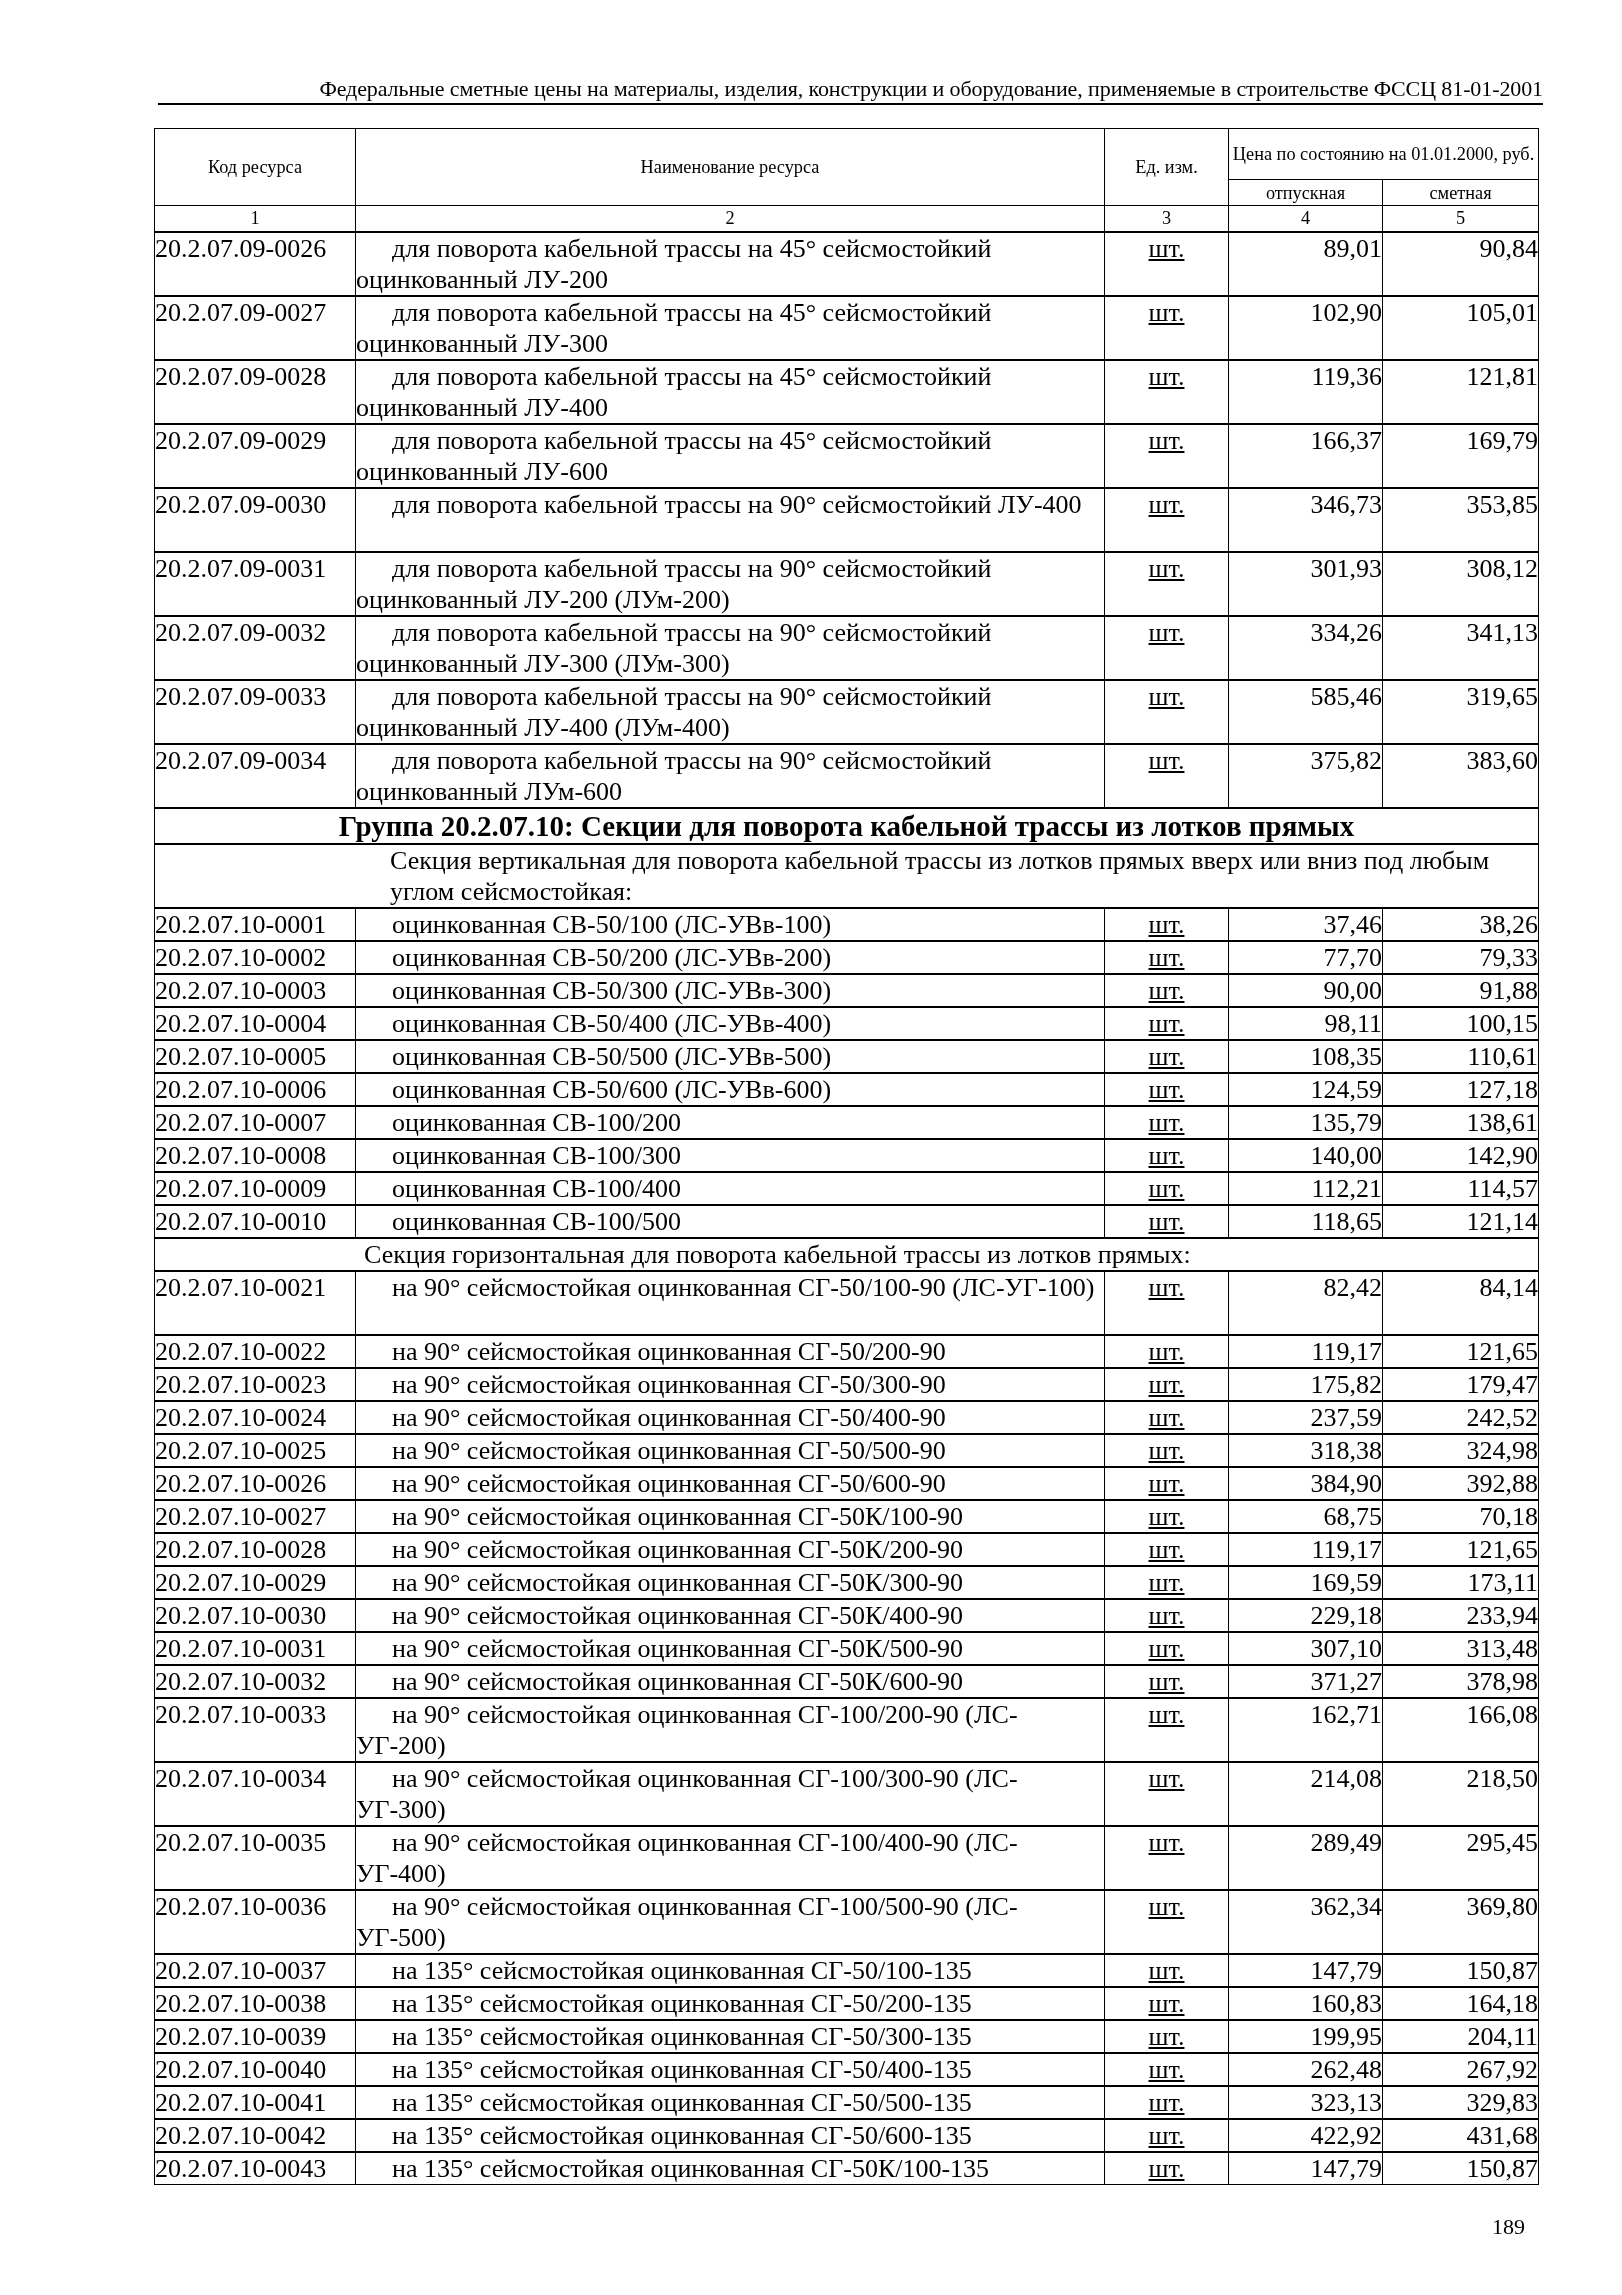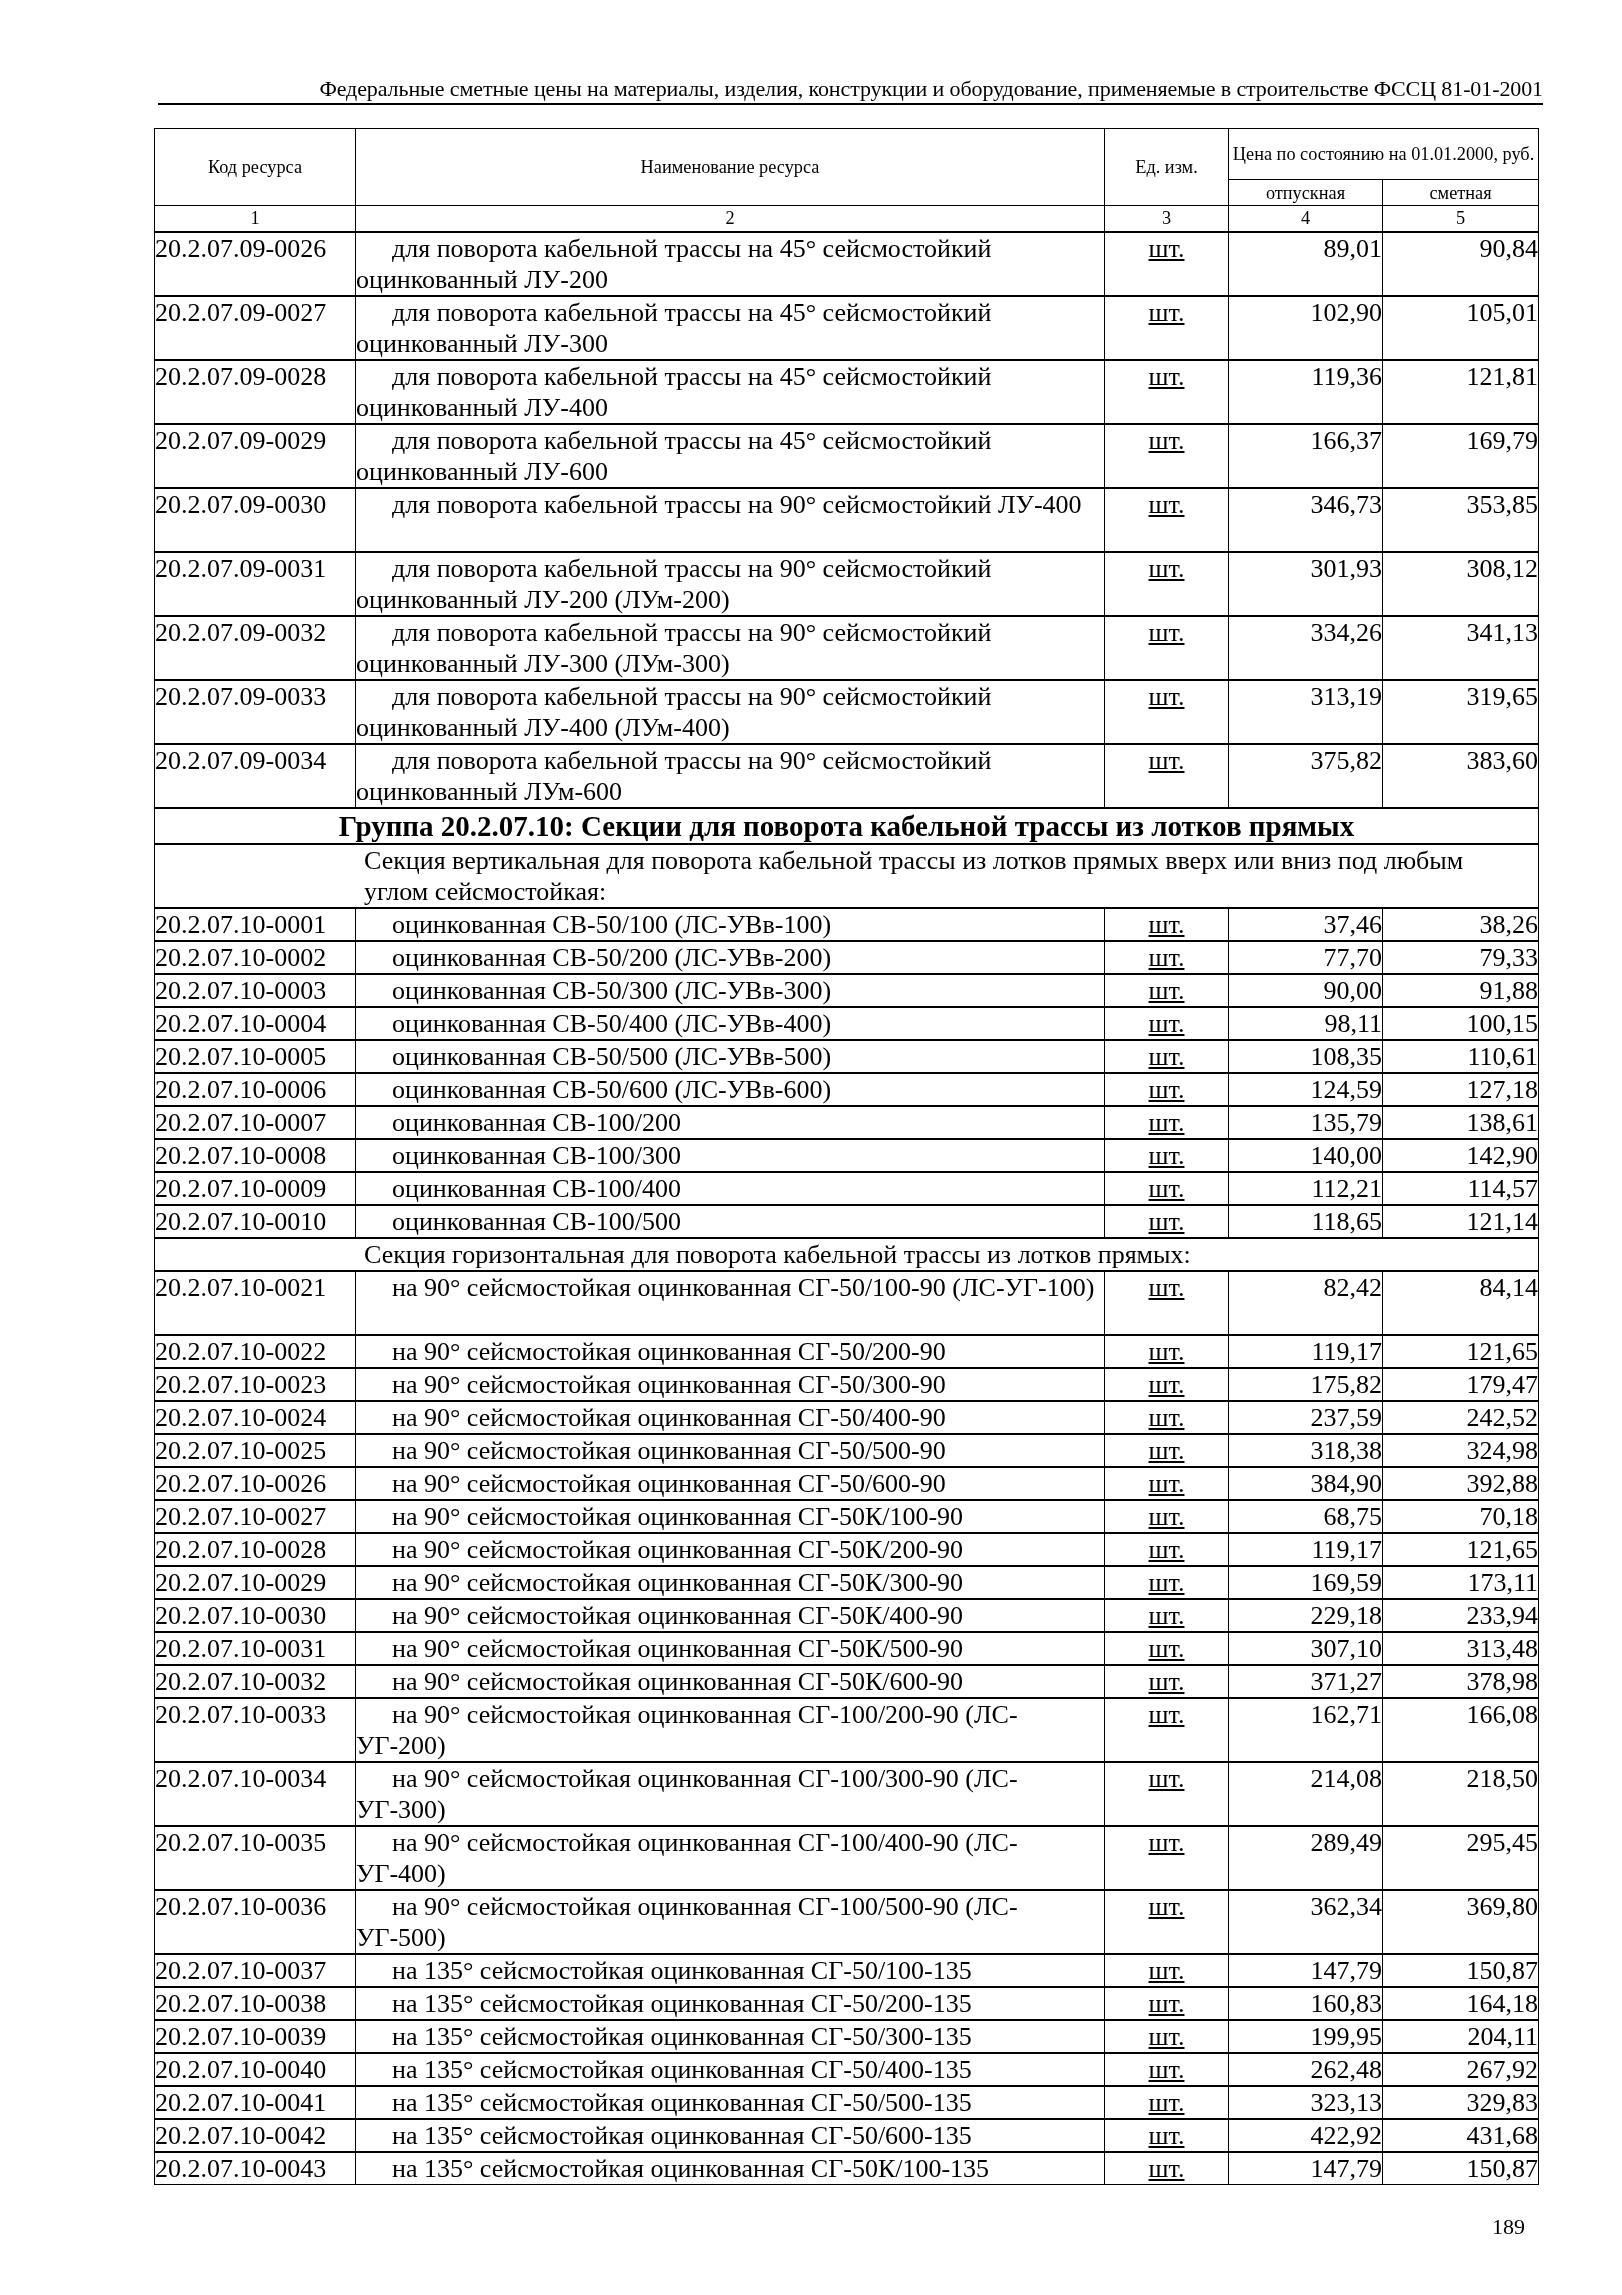--- a/index.html
+++ b/index.html
@@ -26,21 +26,21 @@
   tr.item.double td { height: 62px; }
   td.code { padding-left: 5.2px; white-space: nowrap; margin-top: 44px; }
   td.desc { padding-left: 7.9px; padding-right: 5.2px; }
   td.desc .indent { display: inline-block; width: 36px; }
   td.unit { text-align: center; text-decoration: underline; }
   td.num { text-align: right; padding-right: 7.9px; }
   tr.group td { font-size: 29px; font-weight: bold; text-align: center; height: 34px;
          line-height: 34px; border-top-width: 2px; margin-left: 48px; }
   tr.section td { font-size: 26px; line-height: 31px; border-top-width: 2px; vertical-align: top; }
   tr.section td .sec-text { padding-left: 209px; padding-right: 6.5px; display: block; }
-  tr.section.double td { height: 62px; }
+  tr.section.double td { height: 62px; padding-left: 26px; }
   tr.section.single td { height: 30px; }
   .page-number { position: absolute; left: 1492px; top: 2212px; width: 46px; text-align: left;
          font-size: 22px; line-height: 29px; }
 </style>
 </head>
 <body>
 
 <div class="running-head">Федеральные сметные цены на материалы, изделия, конструкции и оборудование, применяемые в строительстве ФССЦ 81-01-2001</div>
 <div class="head-rule"></div>
 
@@ -118,21 +118,21 @@
         <td class="code">20.2.07.09-0032</td>
         <td class="desc"><span class="indent"></span><span>для поворота кабельной трассы на 90° сейсмостойкий оцинкованный ЛУ-300 (ЛУм-300)</span></td>
         <td class="unit">шт.</td>
         <td class="num">334,26</td>
         <td class="num">341,13</td>
       </tr>
       <tr class="item double">
         <td class="code">20.2.07.09-0033</td>
         <td class="desc"><span class="indent"></span><span>для поворота кабельной трассы на 90° сейсмостойкий оцинкованный ЛУ-400 (ЛУм-400)</span></td>
         <td class="unit">шт.</td>
-        <td class="num">313,19</td>
+        <td class="num">585,46</td>
         <td class="num">319,65</td>
       </tr>
       <tr class="item double">
         <td class="code">20.2.07.09-0034</td>
         <td class="desc"><span class="indent"></span><span>для поворота кабельной трассы на 90° сейсмостойкий оцинкованный ЛУм-600</span></td>
         <td class="unit">шт.</td>
         <td class="num">375,82</td>
         <td class="num">383,60</td>
       </tr>
       <tr class="group">

